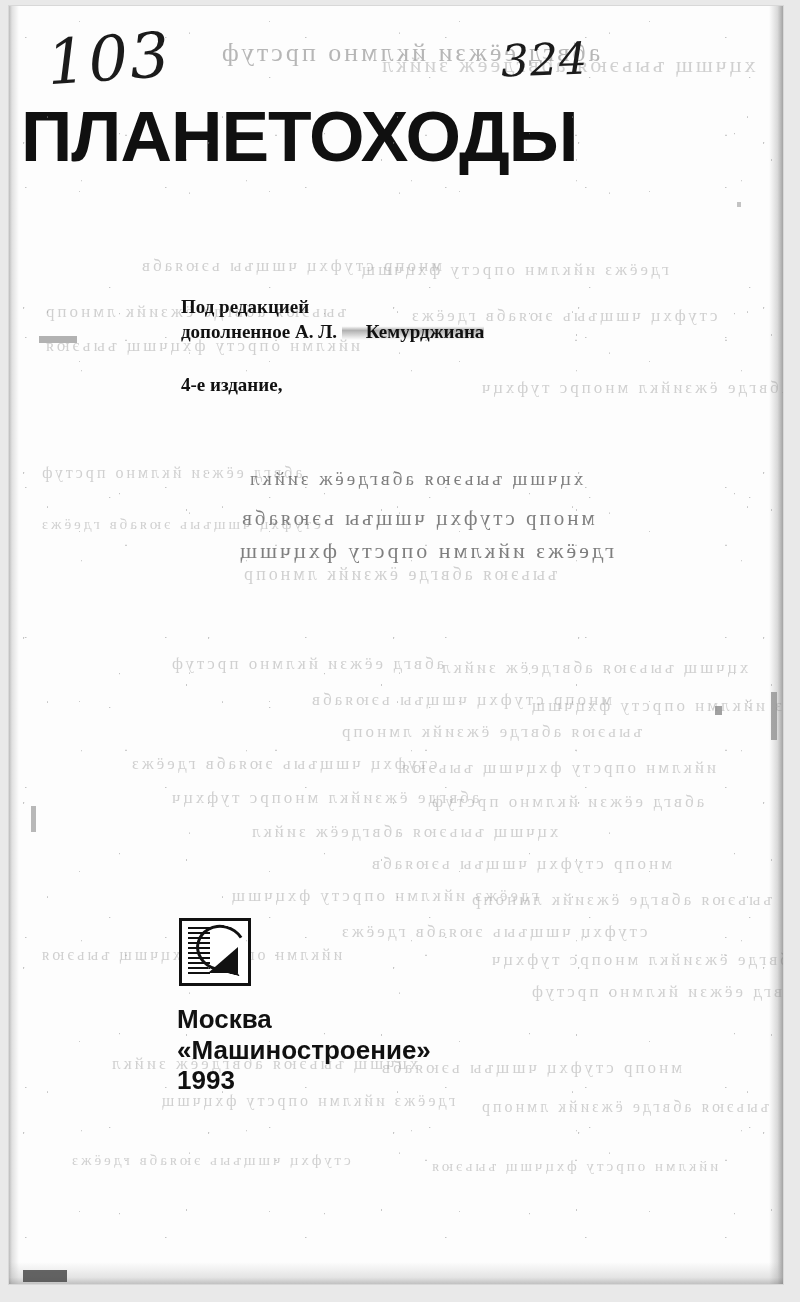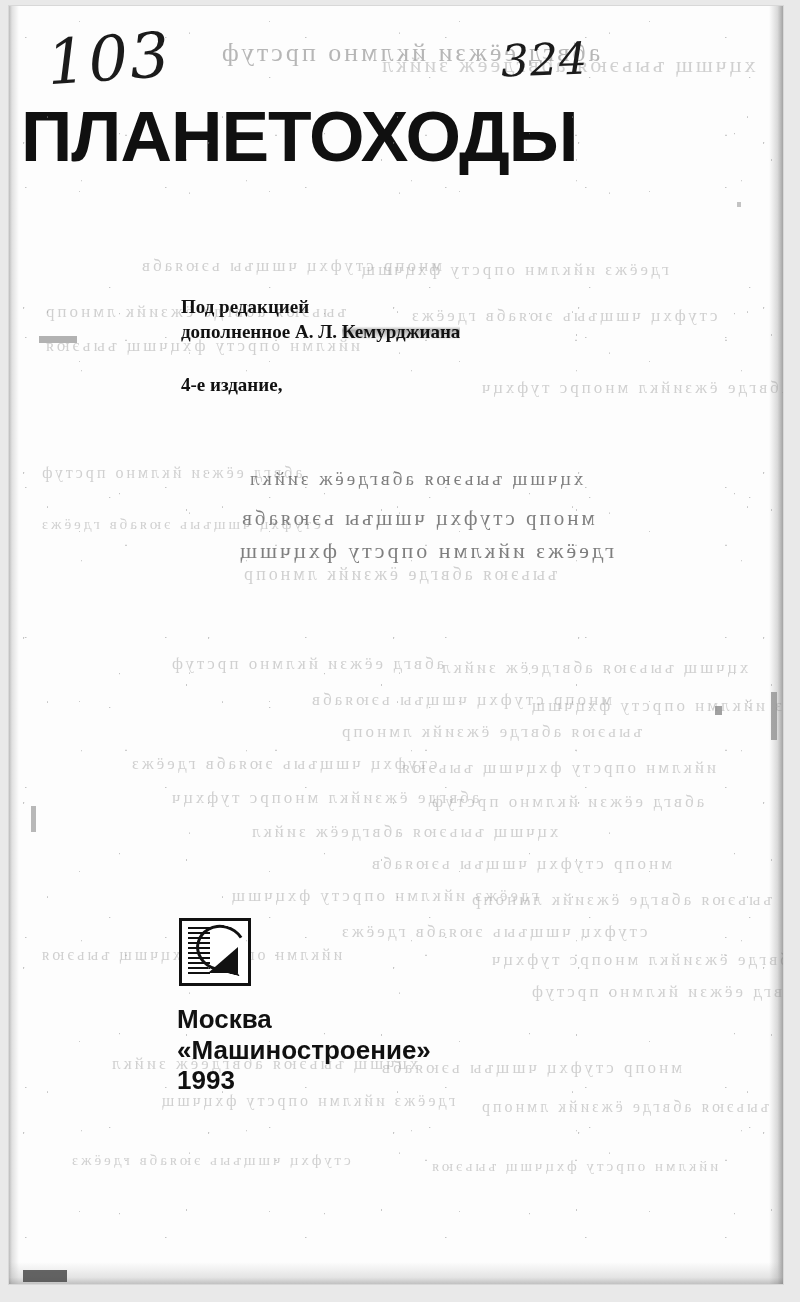--- a/index.html
+++ b/index.html
@@ -118,20 +118,21 @@
     top: 288px;
     font-family: "Liberation Serif", serif;
     font-weight: 700;
     font-size: 19px;
     line-height: 1.33;
     color: #111;
   }
   #editor-block .line { white-space: nowrap; }
   #editor-block .smudged {
     background: linear-gradient(to bottom, rgba(0,0,0,0) 25%, rgba(0,0,0,0.30) 45%, rgba(0,0,0,0) 90%);
+    padding-left: 24px;
   }
 
   #edition-block {
     position: absolute;
     left: 172px;
     top: 366px;
     font-family: "Liberation Serif", serif;
     font-weight: 700;
     font-size: 19px;
     line-height: 1.33;

